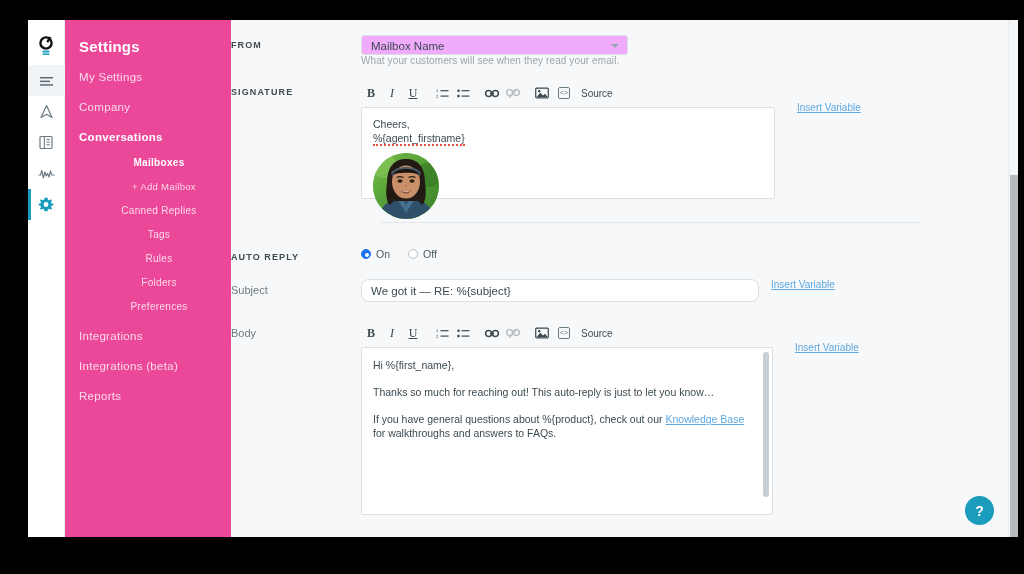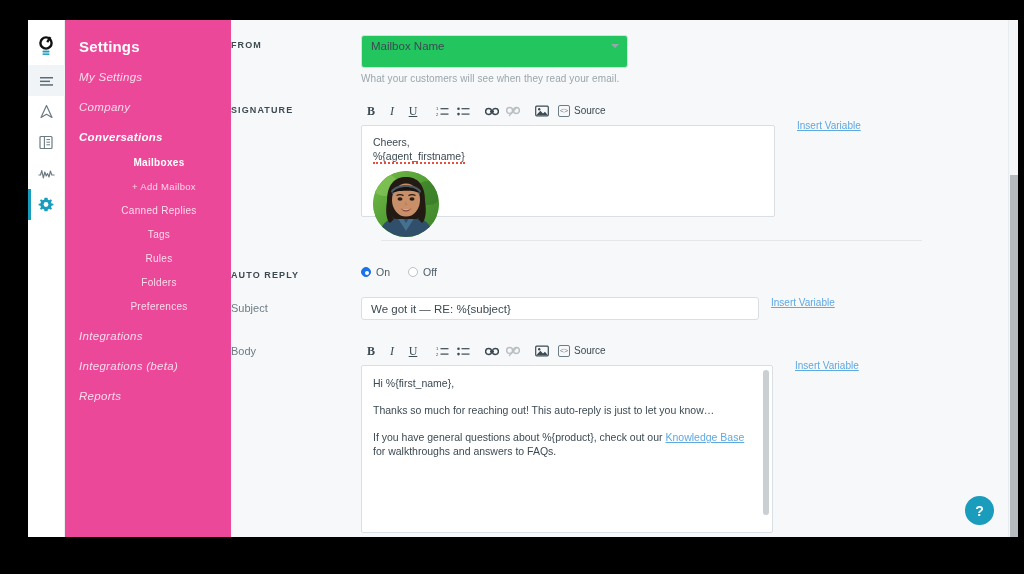--- a/index.html
+++ b/index.html
@@ -76,21 +76,20 @@
   }
   .nav-link {
     display: block;
     font-size: 11.5px;
     padding: 0 8px 0 14px;
     margin-bottom: 18px;
     color: rgba(255,255,255,0.80);
     letter-spacing: 0.3px;
     cursor: pointer;
     white-space: nowrap;
-    font-style: italic;
   }
   .nav-link.bold { font-weight: bold; color: #ffffff; }
   .nav-group { margin-bottom: 18px; }
   .nav-group .nav-link { margin-bottom: 14px; }
   .nav-sub {
     display: block;
     font-size: 10px;
     padding: 0 0 0 22px;
     margin-bottom: 13px;
     color: rgba(255,255,255,0.80);
@@ -143,22 +142,22 @@
     text-transform: none;
     color: #6d7c85;
   }
   .row-field { flex: 1 1 auto; min-width: 0; }
 
   
   #from-row { padding-top: 15px; }
   .select-wrap { position: relative; width: 267px; }
   .select-box {
     width: 267px;
-    height: 33px;
-    background: #22c55e;
+    height: 20px;
+    background: #f0abfc;
     border: 1px solid #d9dfe3;
     border-radius: 3px;
     font-size: 11.5px;
     color: #3c4a52;
     padding: 0 20px 0 9px;
     line-height: 21px;
     cursor: pointer;
     white-space: nowrap;
     overflow: hidden;
   }
@@ -166,21 +165,20 @@
     position: absolute;
     right: 9px; top: 9px;
     width: 0; height: 0;
     border-left: 4px solid transparent;
     border-right: 4px solid transparent;
     border-top: 4px solid #9aa6ad;
   }
   .helper-text {
     font-size: 10px;
     color: #9aa6ad;
-    margin-top: 5px;
     letter-spacing: 0.1px;
   }
 
   
   .editor-toolbar {
     display: flex;
     align-items: center;
     gap: 0;
     height: 20px;
     padding-top: 2px;
@@ -195,22 +193,22 @@
     cursor: pointer;
     margin-right: 1px;
   }
   .tb-btn.b { font-weight: bold; font-family: "Liberation Serif", serif; font-size: 12px;}
   .tb-btn.i { font-style: italic; font-family: "Liberation Serif", serif; font-size: 12px;}
   .tb-btn.u { text-decoration: underline; font-family: "Liberation Serif", serif; font-size: 12px;}
   .tb-gap { width: 8px; }
   .tb-btn.disabled { opacity: 0.32; cursor: default; }
   .tb-source {
     display: flex;
-    align-items: flex-start;
-    gap: 4px;
+    align-items: center;
+    gap: 11px;
     margin-left: 5px;
     font-size: 10px;
     color: #3c4a52;
     cursor: pointer;
   }
   .src-box {
     width: 12px; height: 12px;
     border: 1px solid #6d7c85;
     border-radius: 2px;
     font-size: 7px;
@@ -293,21 +291,21 @@
     border-radius: 50%;
     background: #ffffff;
   }
 
   #subject-row { padding-top: 17px; }
   .text-input {
     width: 398px;
     height: 23px;
     background: #ffffff;
     border: 1px solid #d9dfe3;
-    border-radius: 3px;
+    border-radius: 8px;
     font-size: 11.5px;
     color: #3c4a52;
     padding: 0 9px;
     line-height: 21px;
     font-family: "Liberation Sans", sans-serif;
     outline: none;
   }
 
   #body-row { padding-top: 20px; }
   #body-editor {

